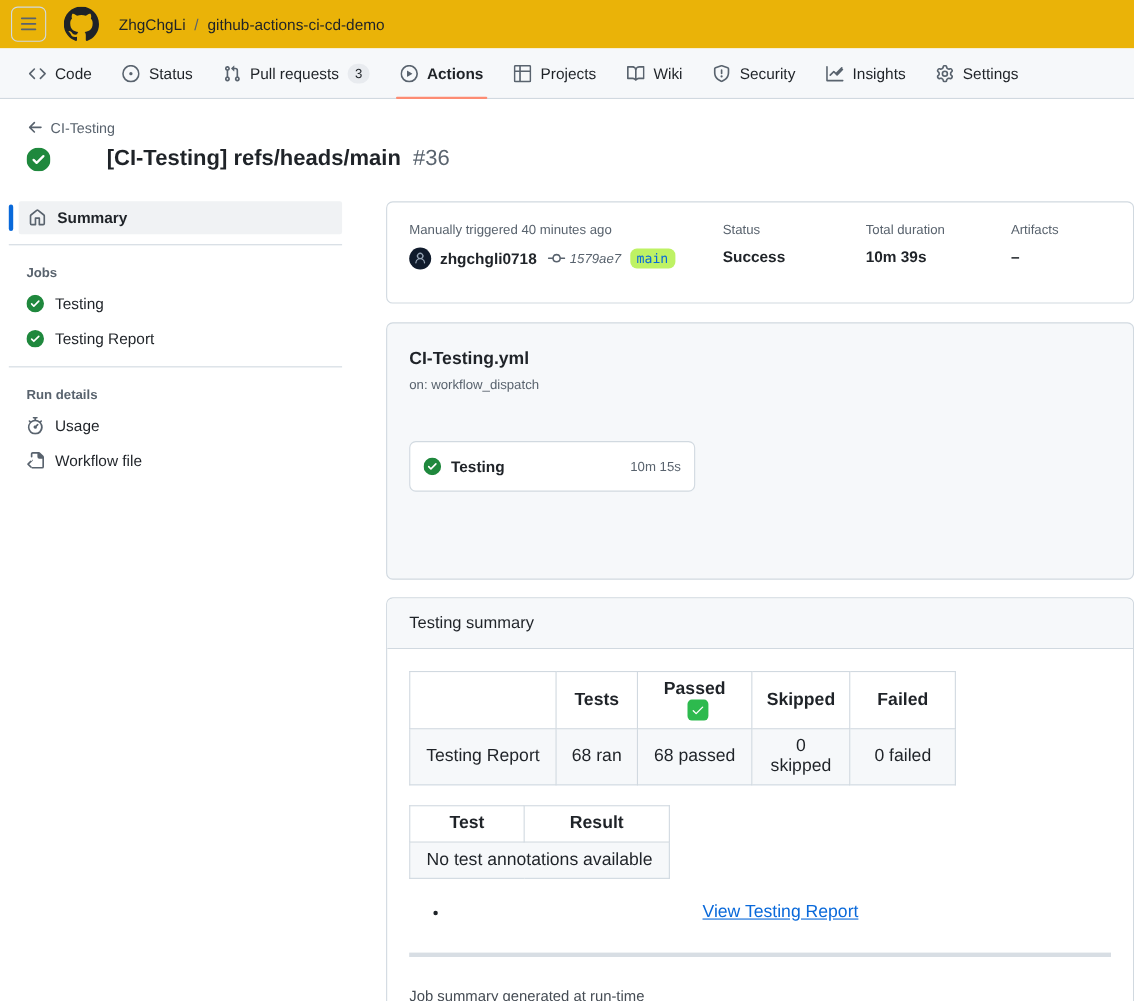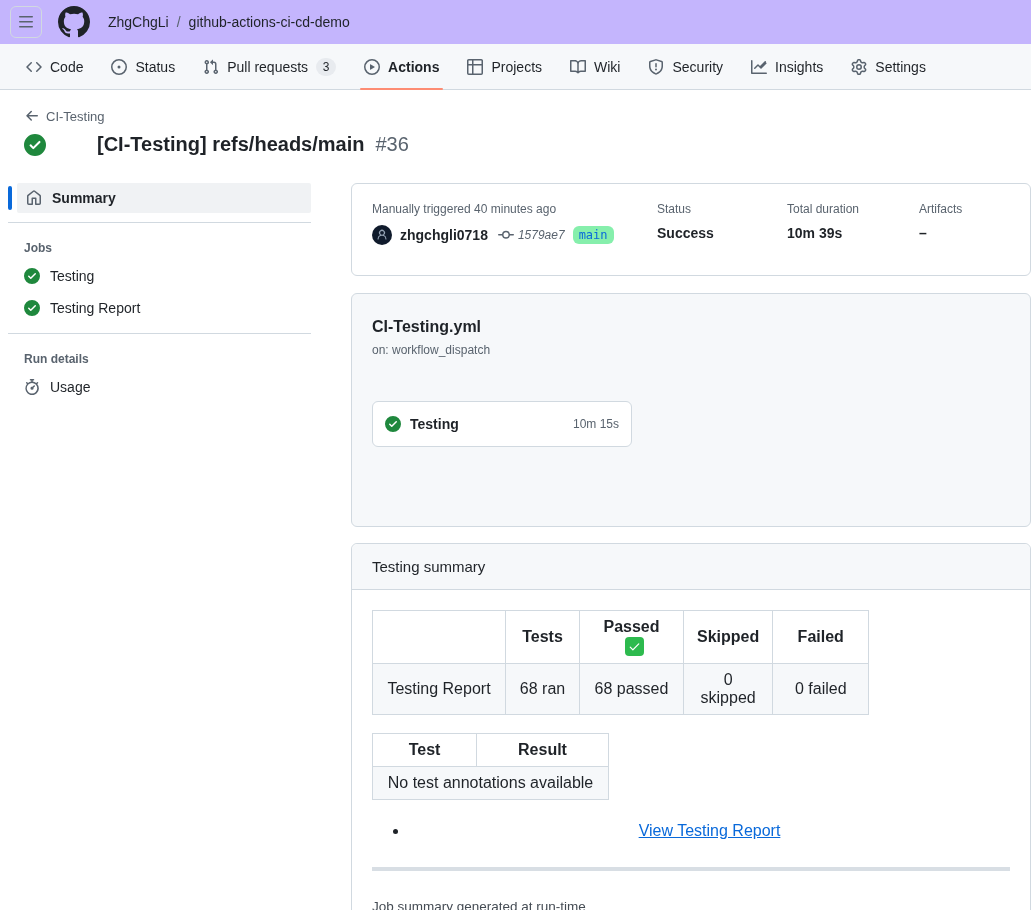--- a/index.html
+++ b/index.html
@@ -7,21 +7,21 @@
   body {
     font-family: "Liberation Sans", "DejaVu Sans", sans-serif;
     font-size: 14px; color: #1f2328; background: #ffffff;
   }
   a { text-decoration: none; color: inherit; cursor: pointer; }
   svg { display: block; }
   .octicon { fill: currentColor; }
 
   
   .app-header {
-    height: 44px; background: #c4b5fd;
+    height: 44px; background: #eab308;
     display: flex; align-items: center; padding: 0 16px; gap: 8px;
   }
   .hamburger-btn {
     width: 32px; height: 32px; border: 1px solid #d1d9e0; border-radius: 6px;
     background: transparent; display: flex; align-items: center; justify-content: center;
     color: #59636e; cursor: pointer; margin-left: -6px;
   }
   .gh-logo { color: #1f2328; margin-left: 8px; }
   .breadcrumb { display: flex; align-items: center; gap: 8px; margin-left: 10px; font-size: 14px; }
   .crumb-owner { color: #1f2328; }
@@ -85,21 +85,21 @@
   .col-value { font-size: 14px; font-weight: 700; }
   .trigger-row { display: flex; align-items: center; }
   .avatar {
     width: 20px; height: 20px; border-radius: 50%; background: #101b2c;
     display: flex; align-items: center; justify-content: center; color: #96a4b5; flex-shrink: 0;
   }
   .actor-name { font-weight: 700; font-size: 14px; margin: 0 10px 0 8px; }
   .sha { color: #59636e; font-size: 12px; margin-left: 4px; font-style: italic; }
   .branch-badge {
     font-family: "DejaVu Sans Mono", "Liberation Mono", monospace;
-    font-size: 12px; color: #0969da; background: #86efac;
+    font-size: 12px; color: #0969da; background: #bef264;
     padding: 2px 6px; border-radius: 6px; margin-left: 8px;
   }
 
   
   .graph-card { background: #f6f8fa; height: 234px; padding: 24px 20px; margin-bottom: 16px; }
   .wf-name { font-size: 16px; font-weight: 700; }
   .wf-trigger { font-size: 12px; color: #59636e; margin-top: 7px; }
   .job-card {
     margin-top: 44px; width: 260px; height: 46px; background: #fff;
     border: 1px solid #d1d9e0; border-radius: 6px;
@@ -356,20 +356,28 @@
     <hr class="side-divider">
     <div class="side-section-title">Run details</div>
     <a class="side-item">
       <span class="muted-ic">
           <svg class="octicon" width="16" height="16">
             <use href="#i-stopwatch"></use>
           </svg>
         </span>
       <span>Usage</span>
     </a>
+    <a class="side-item">
+      <span class="muted-ic">
+          <svg class="octicon" width="16" height="16">
+            <use href="#i-file-code"></use>
+          </svg>
+        </span>
+      <span>Workflow file</span>
+    </a>
   </aside>
 
   <main class="main-col">
 
     <section class="card run-summary-card">
       <div>
         <div class="col-label">Manually triggered 40 minutes ago</div>
         <div class="trigger-row">
           <span class="avatar">
               <svg class="octicon" width="12" height="12" viewBox="0 0 16 16">

